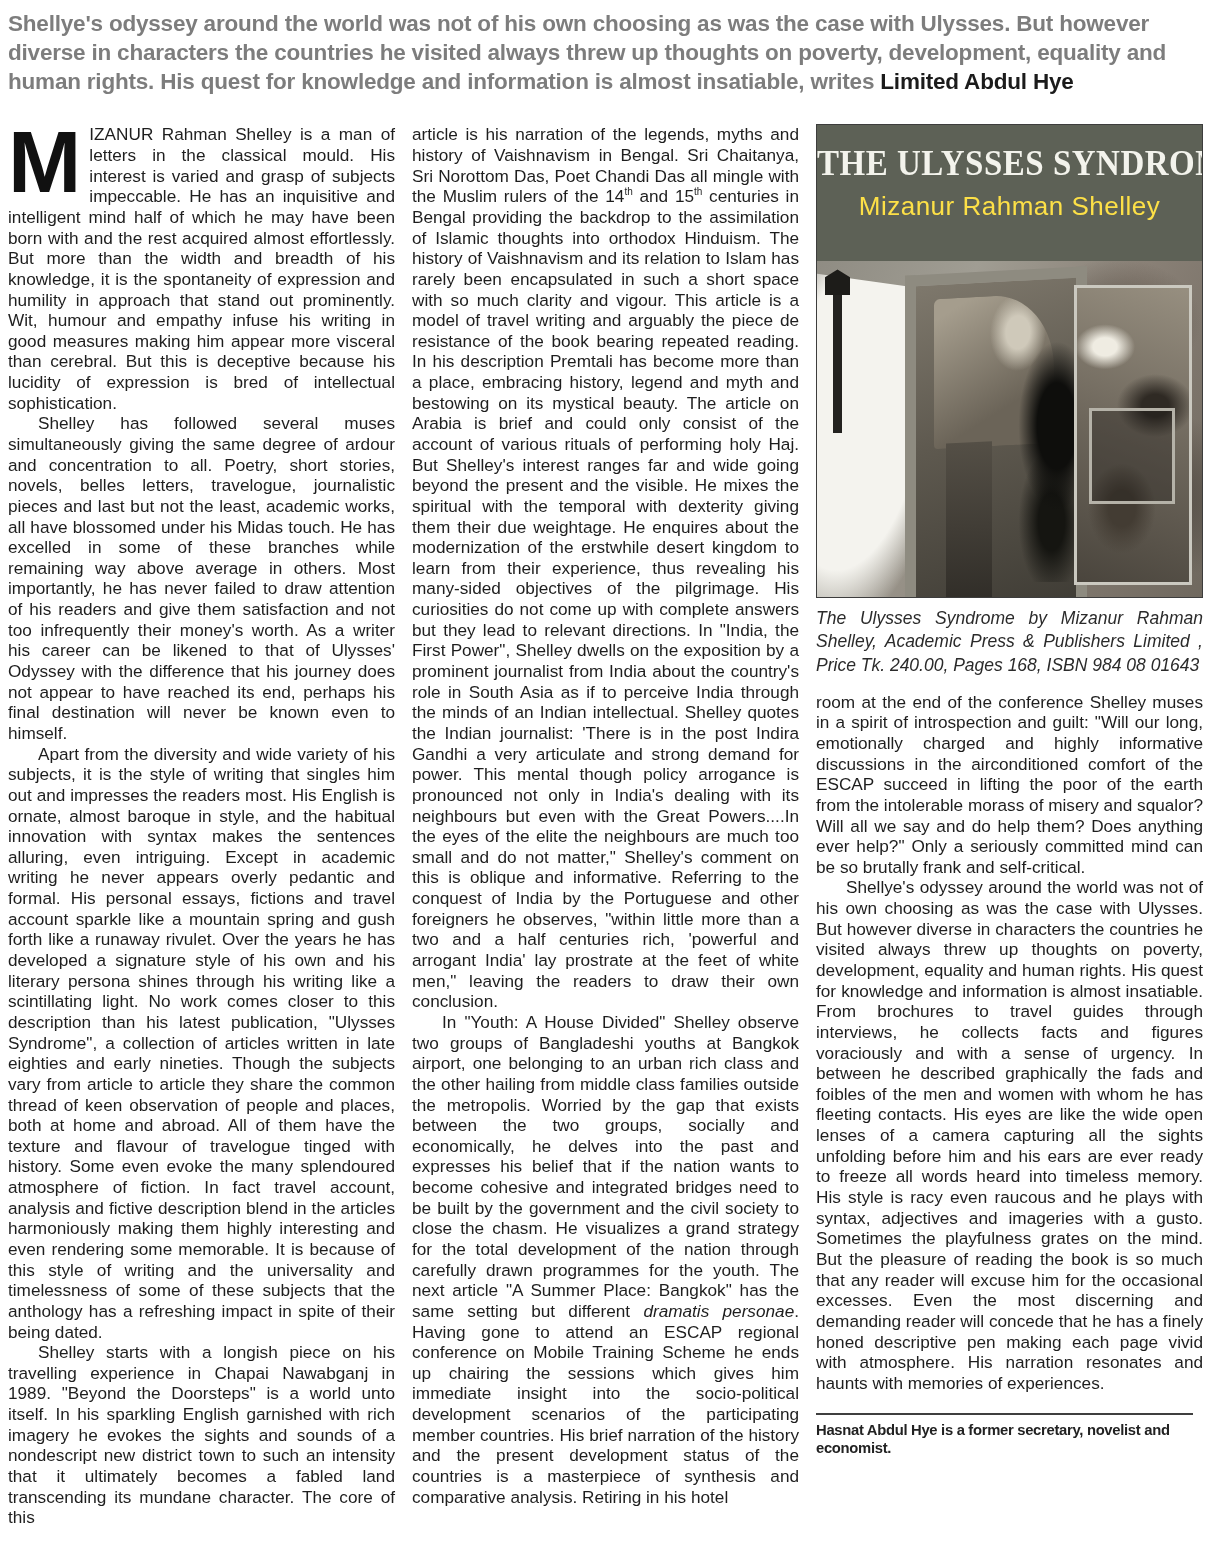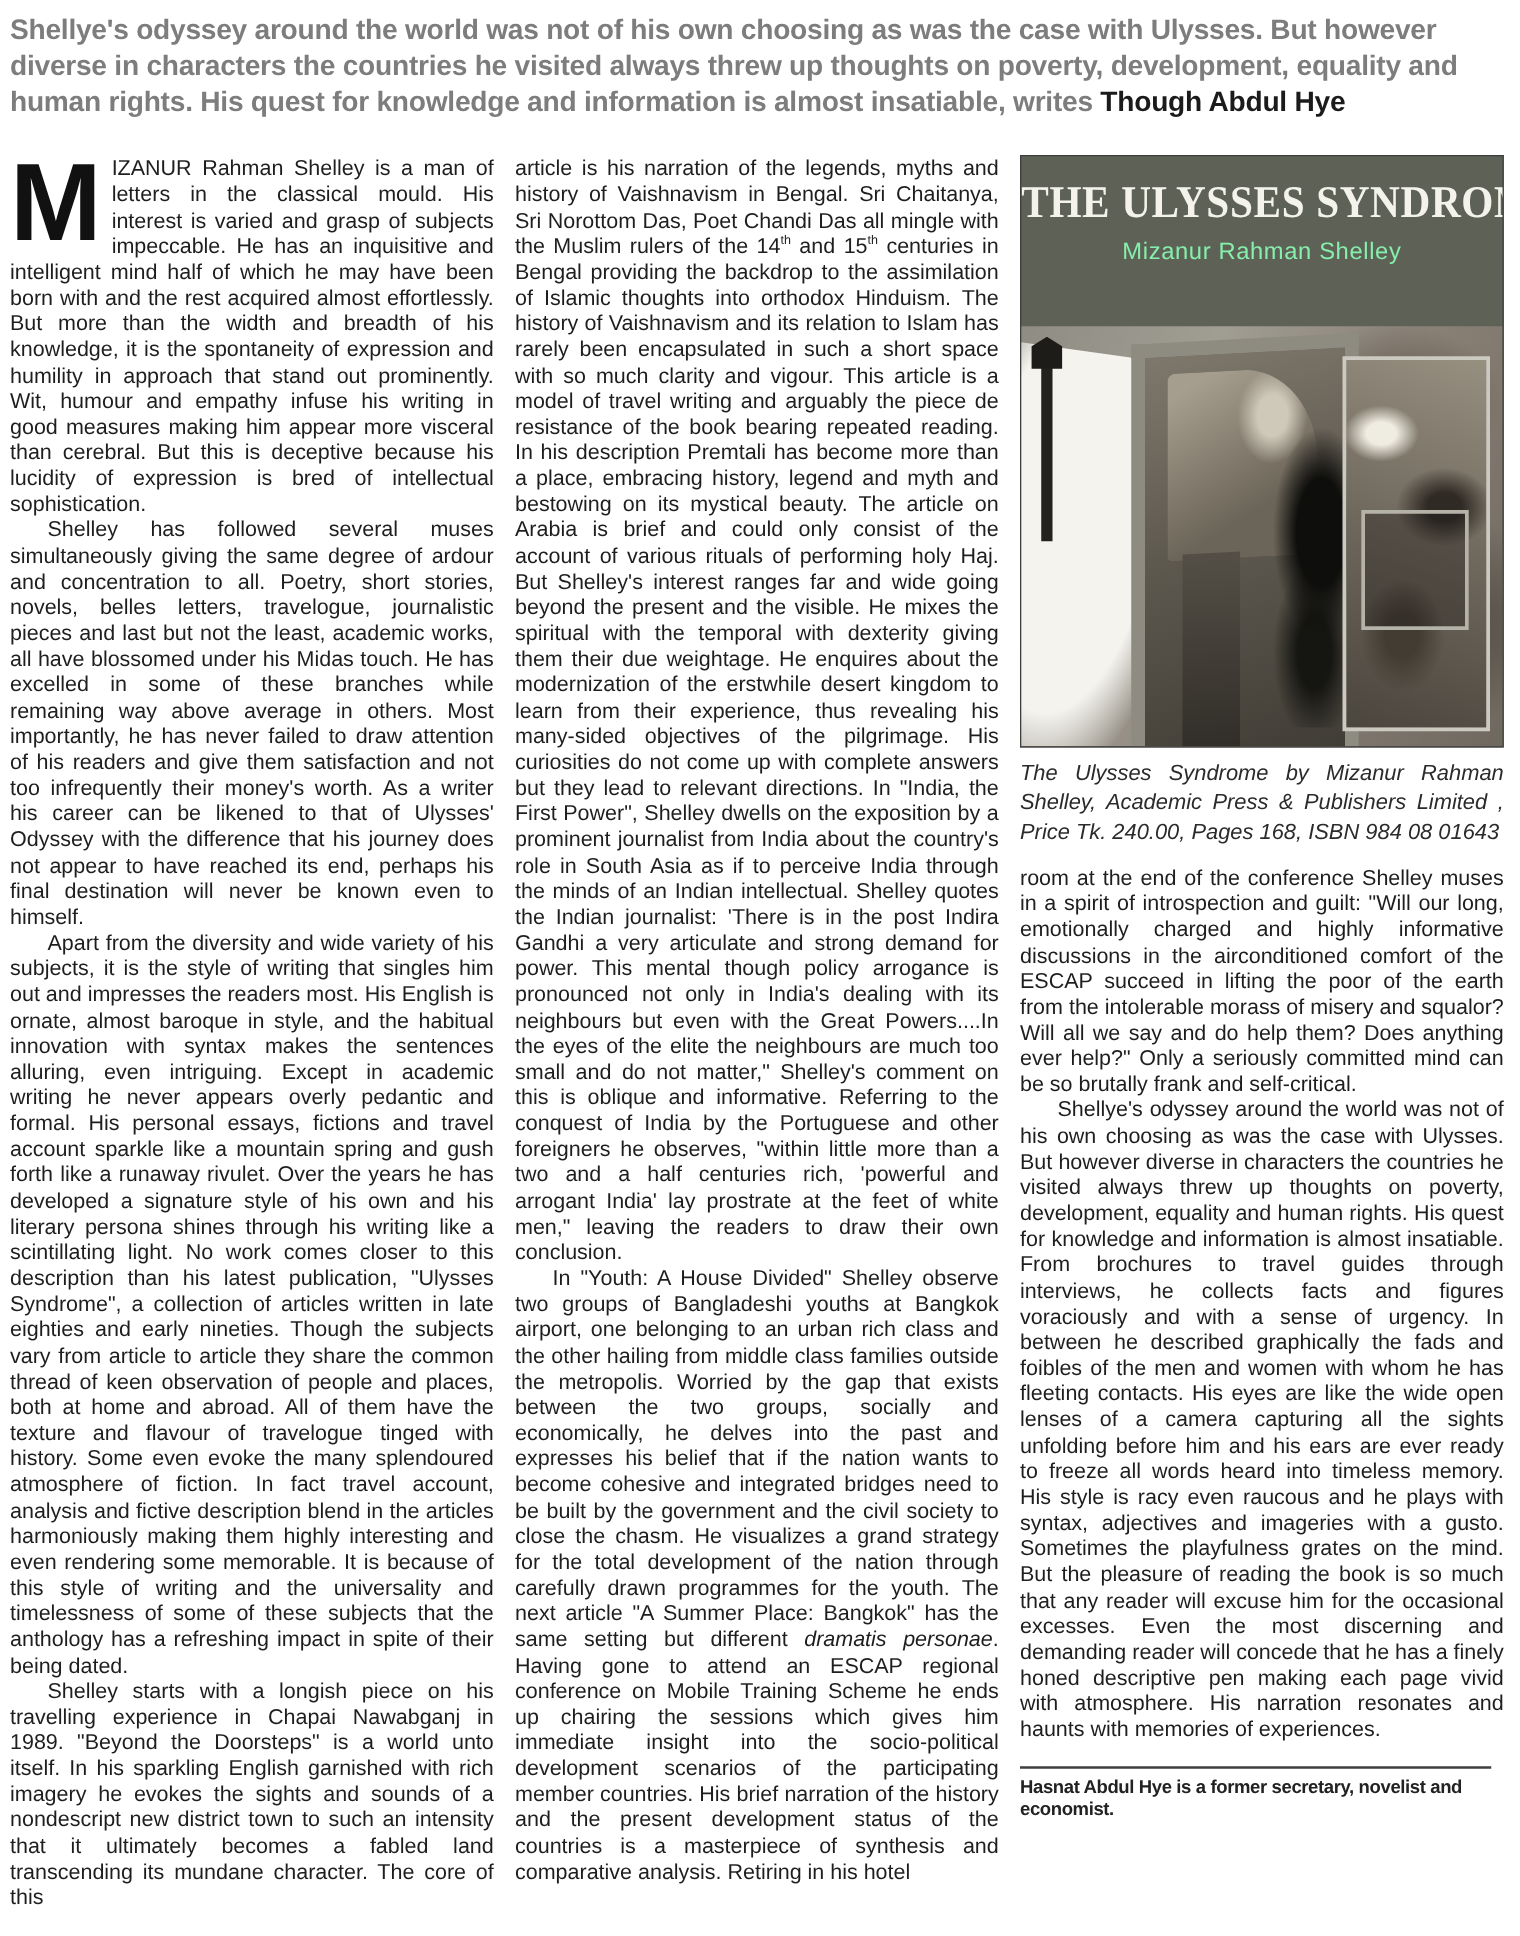--- a/index.html
+++ b/index.html
@@ -67,22 +67,22 @@
     font-family: "Liberation Serif", serif;
     font-weight: bold;
     color: #f3f3ec;
     font-size: 33px;
     padding-top: 18px;
     transform: scaleY(1.1);
     letter-spacing: 0.5px;
     white-space: nowrap;
   }
   .cover-author {
-    color: #86efac;
-    font-size: 19px;
+    color: #fde047;
+    font-size: 26px;
     margin-top: 8px;
     letter-spacing: 0.5px;
   }
   .cover-art {
     position: relative;
     height: 336px;
     background:
       radial-gradient(ellipse 120px 90px at 78% 18%, rgba(60,50,40,0.55), rgba(60,50,40,0) 70%),
       radial-gradient(ellipse 150px 120px at 88% 70%, rgba(40,35,30,0.5), rgba(40,35,30,0) 70%),
       linear-gradient(115deg, #8f8c83 0%, #a09d93 30%, #8a8177 60%, #6f685e 100%);
@@ -169,21 +169,21 @@
     text-align: left;
   }
 </style>
 </head>
 <body>
 
 <div class="page">
 
 
   <div class="standfirst">
-    <span>Shellye's odyssey around the world was not of his own choosing as was the case with Ulysses. But however diverse in characters the countries he visited always threw up thoughts on poverty, development, equality and human rights. His quest for knowledge and information is almost insatiable, writes </span><span class="sf-author">Though Abdul Hye</span>
+    <span>Shellye's odyssey around the world was not of his own choosing as was the case with Ulysses. But however diverse in characters the countries he visited always threw up thoughts on poverty, development, equality and human rights. His quest for knowledge and information is almost insatiable, writes </span><span class="sf-author">Limited Abdul Hye</span>
   </div>
 
   <div class="columns">
 
     <div class="col">
       <p><span class="dropcap">M</span><span>IZANUR Rahman Shelley is a man of letters in the classical mould. His interest is varied and grasp of subjects impeccable. He has an inquisitive and intelligent mind half of which he may have been born with and the rest acquired almost effortlessly. But more than the width and breadth of his knowledge, it is the spontaneity of expression and humility in approach that stand out prominently. Wit, humour and empathy infuse his writing in good measures making him appear more visceral than cerebral. But this is deceptive because his lucidity of expression is bred of intellectual sophistication.</span></p>
       <p class="indent">Shelley has followed several muses simultaneously giving the same degree of ardour and concentration to all. Poetry, short stories, novels, belles letters, travelogue, journalistic pieces and last but not the least, academic works, all have blossomed under his Midas touch. He has excelled in some of these branches while remaining way above average in others. Most importantly, he has never failed to draw attention of his readers and give them satisfaction and not too infrequently their money's worth. As a writer his career can be likened to that of Ulysses' Odyssey with the difference that his journey does not appear to have reached its end, perhaps his final destination will never be known even to himself.</p>
       <p class="indent">Apart from the diversity and wide variety of his subjects, it is the style of writing that singles him out and impresses the readers most. His English is ornate, almost baroque in style, and the habitual innovation with syntax makes the sentences alluring, even intriguing. Except in academic writing he never appears overly pedantic and formal. His personal essays, fictions and travel account sparkle like a mountain spring and gush forth like a runaway rivulet. Over the years he has developed a signature style of his own and his literary persona shines through his writing like a scintillating light. No work comes closer to this description than his latest publication, "Ulysses Syndrome", a collection of articles written in late eighties and early nineties. Though the subjects vary from article to article they share the common thread of keen observation of people and places, both at home and abroad. All of them have the texture and flavour of travelogue tinged with history. Some even evoke the many splendoured atmosphere of fiction. In fact travel account, analysis and fictive description blend in the articles harmoniously making them highly interesting and even rendering some memorable. It is because of this style of writing and the universality and timelessness of some of these subjects that the anthology has a refreshing impact in spite of their being dated.</p>
       <p class="indent">Shelley starts with a longish piece on his travelling experience in Chapai Nawabganj in 1989. "Beyond the Doorsteps" is a world unto itself. In his sparkling English garnished with rich imagery he evokes the sights and sounds of a nondescript new district town to such an intensity that it ultimately becomes a fabled land transcending its mundane character. The core of this</p>
     </div>

